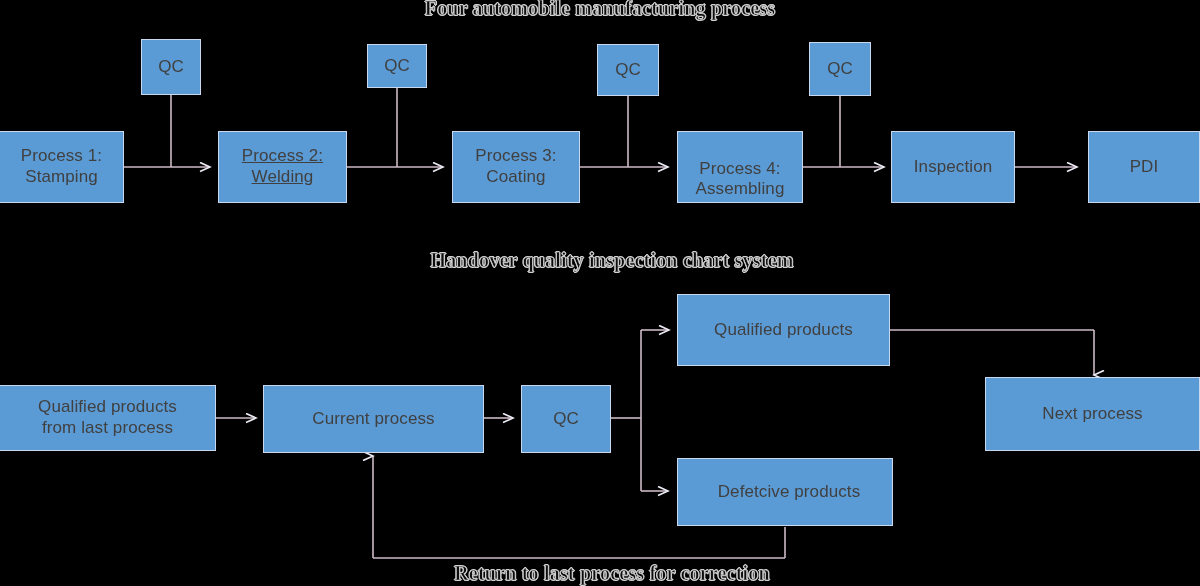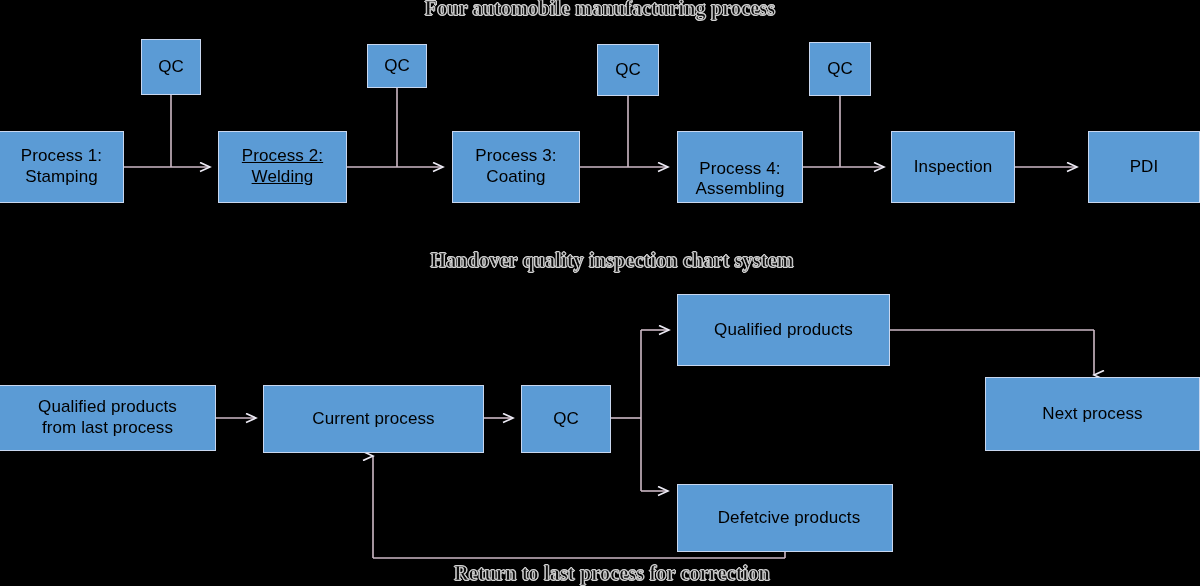--- a/index.html
+++ b/index.html
@@ -22,21 +22,21 @@
     top: 0;
     width: 1200px;
     height: 586px;
     pointer-events: none;
   }
   .node {
     position: absolute;
     box-sizing: border-box;
     background: #5b9bd5;
     border: 1.5px solid #c9d7ef;
-    color: #000000;
+    color: #404040;
     display: flex;
     align-items: center;
     justify-content: center;
     text-align: center;
     line-height: 1.22;
     font-size: 17px;
     font-family: "Liberation Sans", sans-serif;
     letter-spacing: 0.1px;
     padding: 2px 4px;
   }
@@ -169,21 +169,21 @@
   </div>
 
   <div class="node" style="left:521px; top:385px; width:90px; height:68px;">
     <span class="node-label">QC</span>
   </div>
 
   <div class="node" style="left:677px; top:294px; width:213px; height:72px;">
     <span class="node-label">Qualified products</span>
   </div>
 
-  <div class="node" style="left:677px; top:484px; width:216px; height:68px;padding-left:12px;">
+  <div class="node" style="left:677px; top:458px; width:216px; height:68px;padding-left:12px;">
     <span class="node-label">Defetcive products</span>
   </div>
 
   <div class="node" style="left:985px; top:377px; width:215px; height:74px;">
     <span class="node-label">Next process</span>
   </div>
 
 </div>
 
 </body></html>

